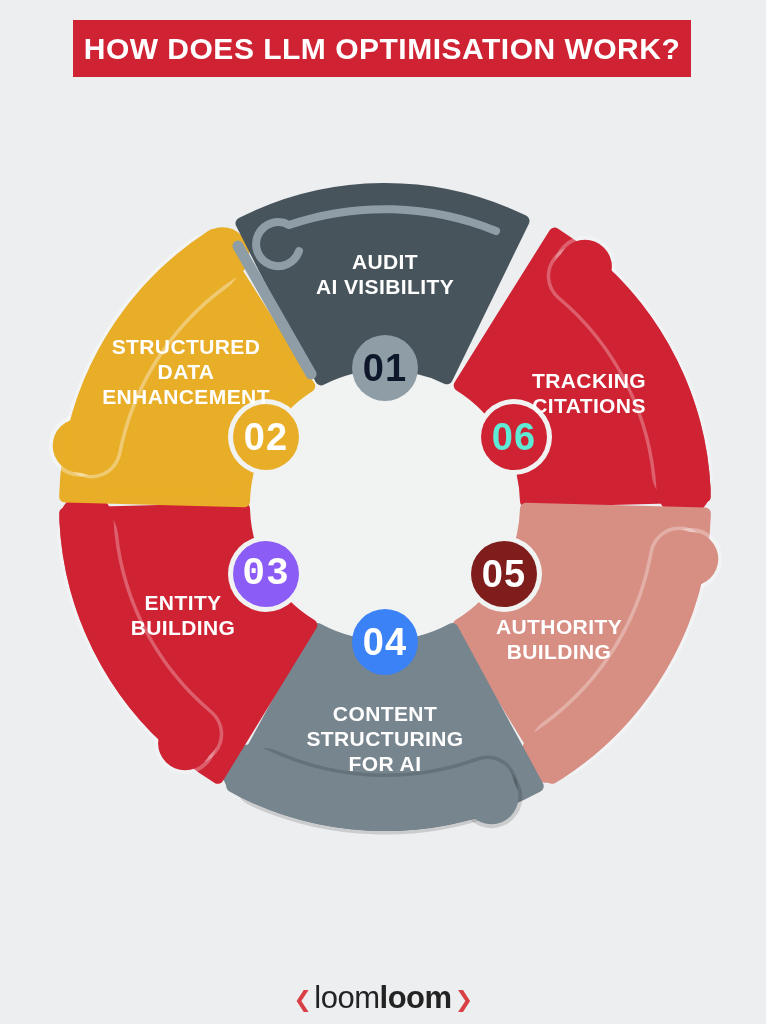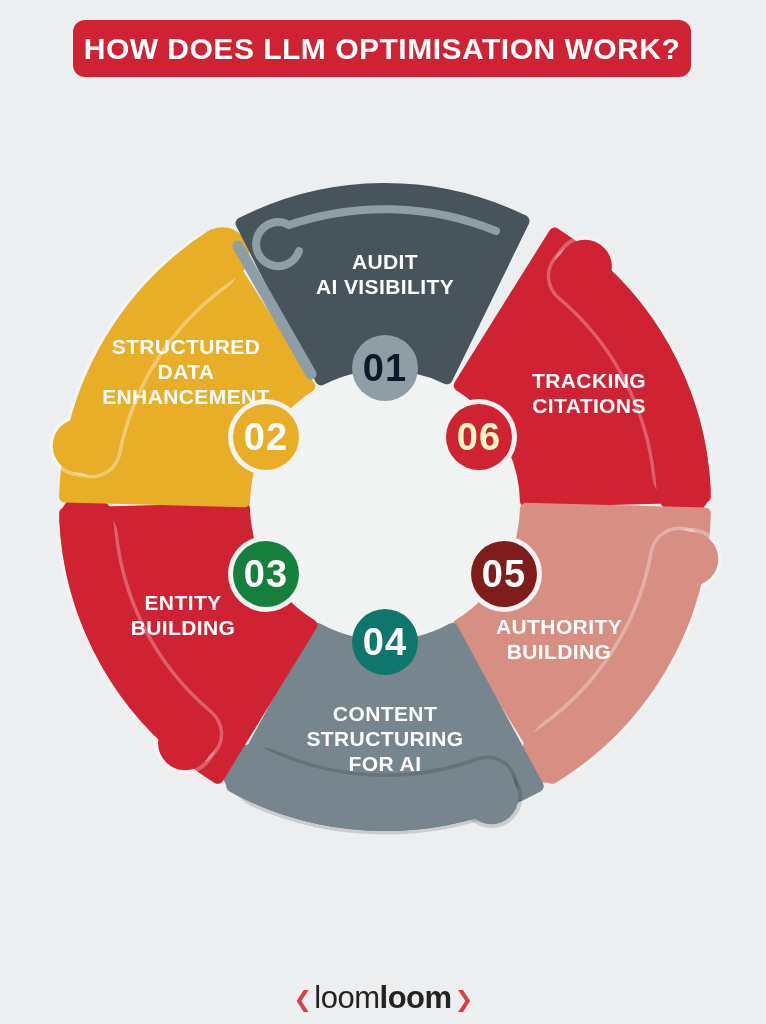--- a/index.html
+++ b/index.html
@@ -1,21 +1,21 @@
 <!DOCTYPE html>
 <html><head>
 <meta charset="utf-8">
 <style>
   html,body{margin:0;padding:0;}
   body{background:#ECEEF0;font-family:"Liberation Sans","DejaVu Sans",sans-serif;}
   .page{position:relative;width:766px;height:1024px;background:#ECEEF0;overflow:hidden;}
 
   
   .title-banner{position:absolute;left:73px;top:20px;width:618px;height:57px;
-    background:#CF2233;display:flex;align-items:center;justify-content:center;border-radius:12px;}
+    background:#CF2233;display:flex;align-items:center;justify-content:center;}
   .title-banner h1{margin:0;color:#FFFFFF;font-size:30px;font-weight:bold;
     letter-spacing:0.5px;white-space:nowrap;}
 
   
   .diagram{position:absolute;left:0;top:0;width:766px;height:1024px;}
   .diagram svg{position:absolute;left:0;top:0;}
 
   .badge{position:absolute;width:66px;height:66px;border-radius:50%;
     display:flex;align-items:center;justify-content:center;
     color:#fff;font-weight:bold;font-size:38px;letter-spacing:1px;line-height:1;}
@@ -74,30 +74,30 @@
         <path d="M 311 374 L 238 246" fill="none" stroke="#8E9DA6" stroke-width="11" stroke-linecap="round" stroke-linejoin="round"></path>
         <path d="M 496 231 A 296 296 0 0 0 289 225 A 22 22 0 1 0 299 251" fill="none" stroke="#8E9DA6" stroke-width="8" stroke-linecap="round" stroke-linejoin="round"></path>
       </svg>
 
     <div class="badge" id="badge-0" style="left: 352px; top: 335px; background: rgb(142, 157, 166); color: #0f172a;">
       <span>01</span>
     </div>
     <div class="badge ringed" id="badge-1" style="left: 233px; top: 404px; background: rgb(233, 174, 39); color: rgb(255, 255, 255);">
       <span>02</span>
     </div>
-    <div class="badge ringed" id="badge-2" style="left: 233px; top: 541px; background: #15803d; color: rgb(255, 255, 255);">
+    <div class="badge ringed" id="badge-2" style="left: 233px; top: 541px; background: #8b5cf6; color: rgb(255, 255, 255); font-family: Liberation Mono, monospace;">
       <span>03</span>
     </div>
-    <div class="badge" id="badge-3" style="left: 352px; top: 609px; background: #0f766e; color: rgb(255, 255, 255);">
+    <div class="badge" id="badge-3" style="left: 352px; top: 609px; background: #3b82f6; color: rgb(255, 255, 255);">
       <span>04</span>
     </div>
     <div class="badge ringed" id="badge-4" style="left: 471px; top: 541px; background: #7f1d1d; color: rgb(255, 255, 255);">
       <span>05</span>
     </div>
-    <div class="badge ringed" id="badge-5" style="left: 446px; top: 404px; background: rgb(207, 34, 51); color: #fef9c3;">
+    <div class="badge ringed" id="badge-5" style="left: 481px; top: 404px; background: rgb(207, 34, 51); color: #5eead4;">
       <span>06</span>
     </div>
 
     <div class="seg-label" id="label-0" style="left: 385px; top: 275px;">
       <span>AUDIT</span>
       <span>AI VISIBILITY</span>
     </div>
     <div class="seg-label" id="label-1" style="left: 186px; top: 372px;">
       <span>STRUCTURED</span>
       <span>DATA</span>

